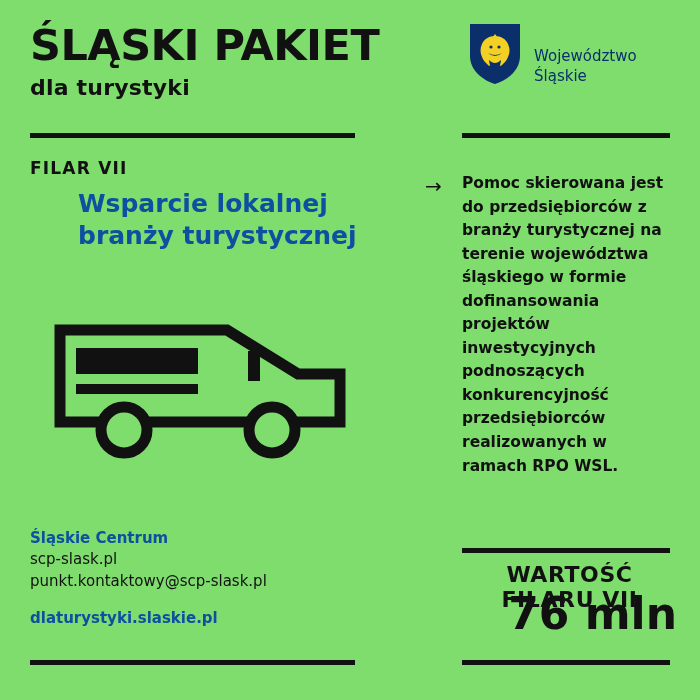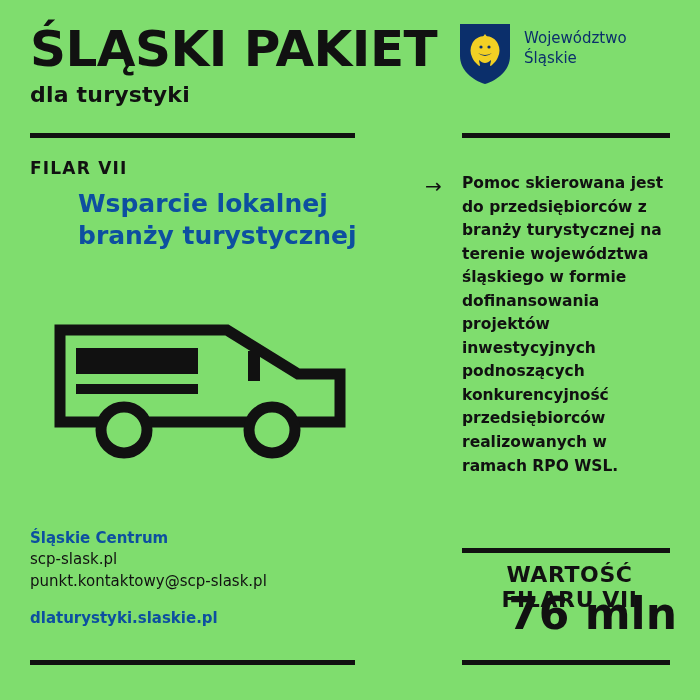--- a/index.html
+++ b/index.html
@@ -24,41 +24,41 @@
   
   .logo-block {
     position: absolute;
     left: 30px;
     top: 24px;
     width: 400px;
   }
   .logo-main {
     font-family: "DejaVu Sans", sans-serif;
     font-weight: bold;
-    font-size: 50px;
+    font-size: 43px;
     line-height: 1.0;
     letter-spacing: -0.5px;
     color: #111111;
     white-space: nowrap;
   }
   .logo-sub {
     font-family: "DejaVu Sans", sans-serif;
     font-weight: bold;
     font-size: 22px;
     color: #111111;
     margin-top: 8px;
     letter-spacing: 0.2px;
   }
 
   .crest-block {
     position: absolute;
-    left: 458px;
+    left: 468px;
     top: 22px;
     display: flex;
-    align-items: flex-start;
+    align-items: flex-end;
     gap: 12px;
   }
   .crest {
     width: 54px;
     height: 64px;
     flex: none;
   }
   .crest-text {
     font-family: "DejaVu Sans", sans-serif;
     font-size: 15px;

